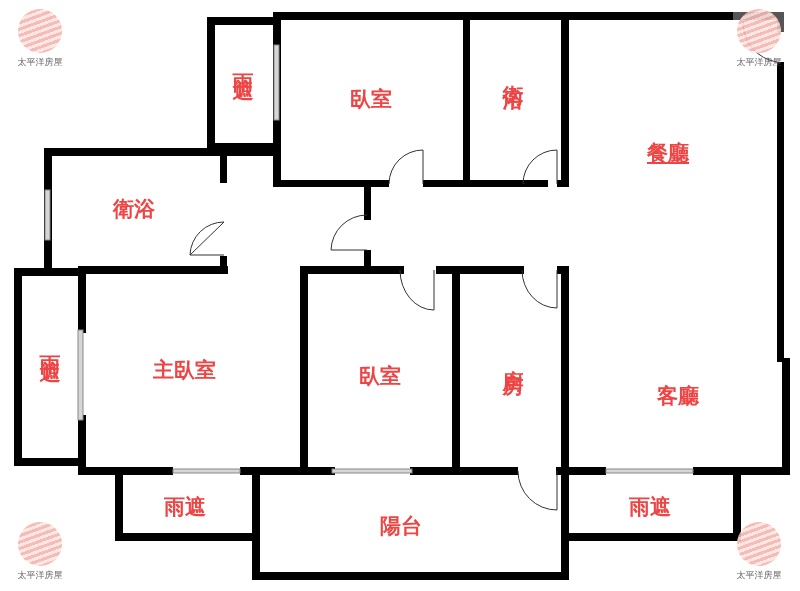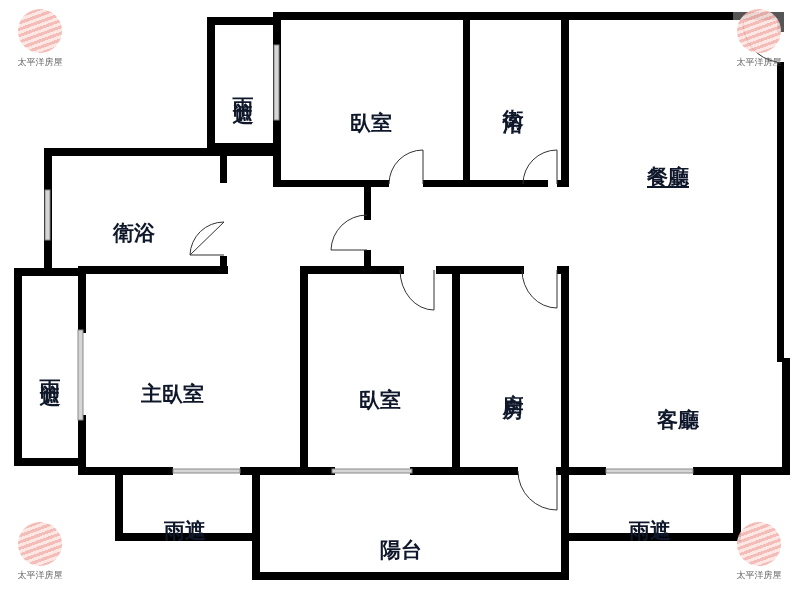--- a/index.html
+++ b/index.html
@@ -1,18 +1,18 @@
 <!DOCTYPE html>
 <html><head>
   <meta charset="utf-8">
   <style>
     html, body { margin: 0; padding: 0; background: #ffffff; }
     body { width: 800px; height: 591px; position: relative; overflow: hidden; font-family: "DejaVu Sans", sans-serif; }
     #plan { position: absolute; left: 0; top: 0; }
-    .label { position: absolute; font-family: "DejaVu Sans", sans-serif; font-weight: bold; font-size: 21px; color: #0f172a; line-height: 1; white-space: nowrap; margin-top: 24px; }
+    .label { position: absolute; font-family: "DejaVu Sans", sans-serif; font-weight: bold; font-size: 21px; color: #ef4444; line-height: 1; white-space: nowrap; }
     .label.vertical { writing-mode: vertical-rl; text-orientation: upright; letter-spacing: 4px; }
     .watermark { position: absolute; width: 70px; height: 70px; text-align: center; }
     .wm-circle { width: 44px; height: 44px; margin: 4px auto 0; border-radius: 50%;
       background: repeating-linear-gradient(160deg, #f3b5b0 0px, #f3b5b0 3px, #fde4e0 3px, #fde4e0 6px);
       opacity: 0.9; }
     .wm-text { font-family: Liberation Serif, serif; font-size: 9px; color: #666; margin-top: 3px; }
   </style>
 </head>
 <body>
 
@@ -115,21 +115,21 @@
   <rect x="733" y="12" width="50" height="8" fill="#555"></rect>
   <rect x="777" y="12" width="7" height="20" fill="#555"></rect>
 </svg>
 
 <div class="label" style="left:350px; top:89px;">臥室</div>
 <div class="label vertical" style="left:502px; top:68px;">衛浴</div>
 <div class="label" style="left:647px; top:143px;text-decoration:underline;">餐廳</div>
 <div class="label vertical" style="left:232px; top:57px;">雨遮</div>
 <div class="label" style="left:113px; top:199px;">衛浴</div>
 <div class="label vertical" style="left:39px; top:339px;">雨遮</div>
-<div class="label" style="left:141px; top:360px;">主臥室</div>
+<div class="label" style="left:153px; top:360px;">主臥室</div>
 <div class="label" style="left:359px; top:366px;">臥室</div>
 <div class="label vertical" style="left:502px; top:352px;">廚房</div>
 <div class="label" style="left:657px; top:386px;">客廳</div>
 <div class="label" style="left:164px; top:497px;">雨遮</div>
 <div class="label" style="left:380px; top:516px;">陽台</div>
 <div class="label" style="left:629px; top:497px;">雨遮</div>
 
 <div class="watermark" style="left:5px; top:5px;">
   <div class="wm-circle"></div>
   <div class="wm-text">太平洋房屋</div>

